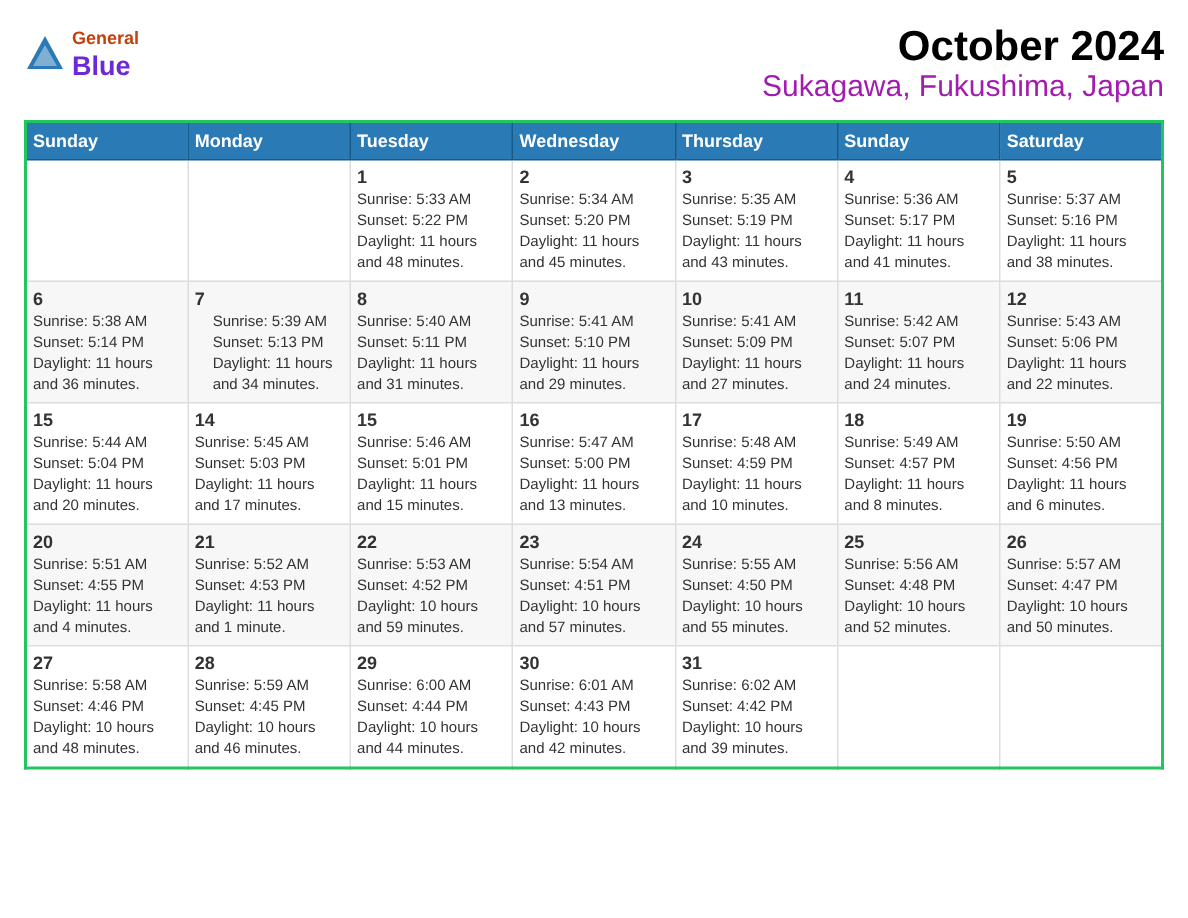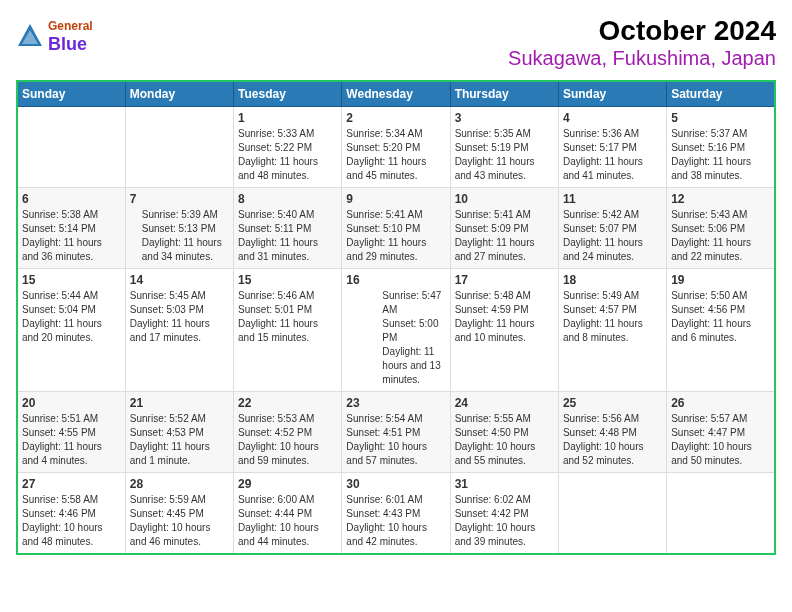--- a/index.html
+++ b/index.html
@@ -215,21 +215,21 @@
 Daylight: 11 hours and 17 minutes.</div>
         </td>
         <td>
           <span class="day-num">15</span>
           <div class="day-info" style="white-space: pre-line;">Sunrise: 5:46 AM
 Sunset: 5:01 PM
 Daylight: 11 hours and 15 minutes.</div>
         </td>
         <td>
           <span class="day-num">16</span>
-          <div class="day-info" style="white-space: pre-line; margin-left: 36px;">Sunrise: 5:47 AM
+          <div class="day-info" style="white-space: pre-line;">Sunrise: 5:47 AM
 Sunset: 5:00 PM
 Daylight: 11 hours and 13 minutes.</div>
         </td>
         <td>
           <span class="day-num">17</span>
           <div class="day-info" style="white-space: pre-line;">Sunrise: 5:48 AM
 Sunset: 4:59 PM
 Daylight: 11 hours and 10 minutes.</div>
         </td>
         <td>

